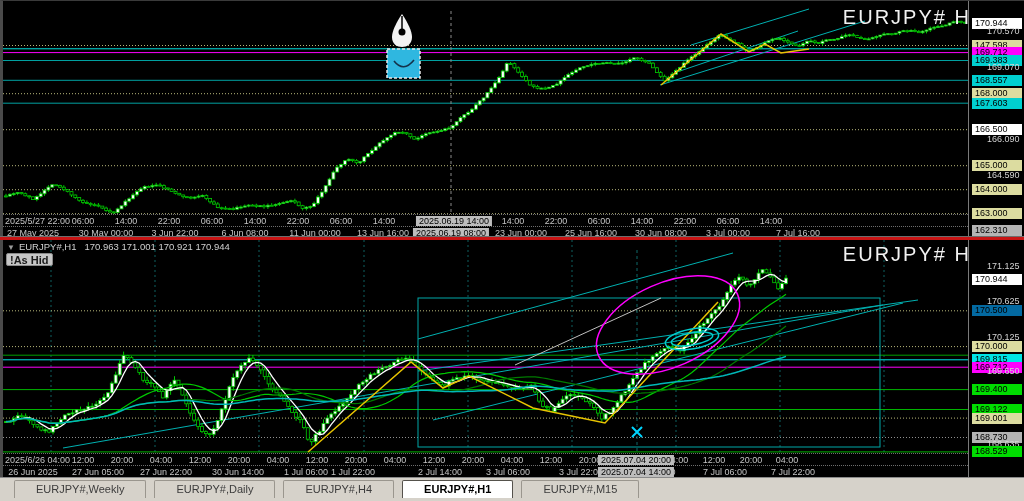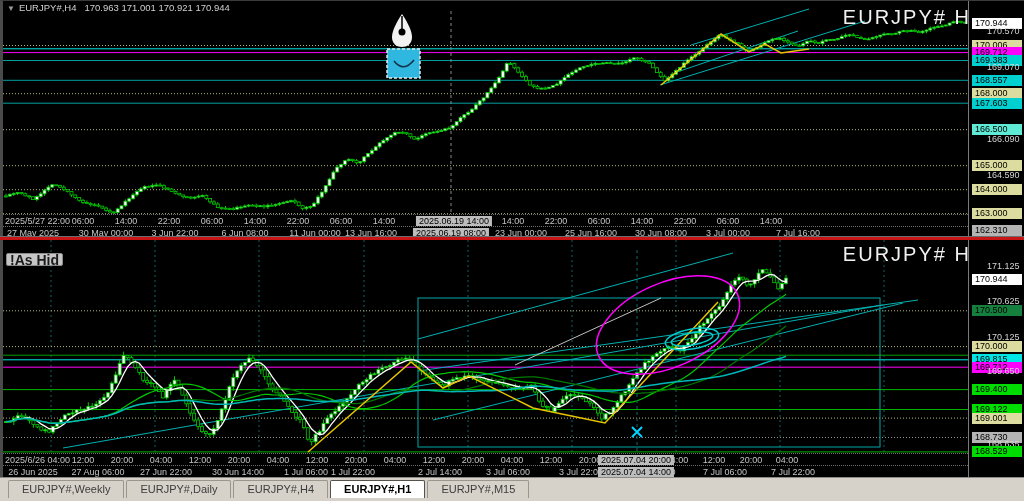--- a/index.html
+++ b/index.html
@@ -19,37 +19,34 @@
   .pbox{position:absolute;left:3px;width:50px;font-size:9px;color:#000;height:11px;line-height:11px;
         text-align:left;padding-left:3px;box-sizing:border-box;}
   .trows{position:absolute;left:0;top:213px;width:965px;height:24px;z-index:15;}
   .trow{position:absolute;left:0;width:965px;height:12px;border-top:1px dotted #6e6e6e;}
   .trow-a{top:0;} .trow-b{top:12px;}
   .tlab{position:absolute;top:1px;font-size:9px;color:#cscsc5;color:#c5c5c5;white-space:nowrap;transform:translateX(-50%);}
   .tlab.left{transform:none;}
   .tlab.hl{background:#bdbdbd;color:#000;padding:0 3px;z-index:2;}
   #divider-gray{position:absolute;top:236px;left:0;width:1024px;height:1px;background:#6e6e6e;z-index:40;}
   #divider-red{position:absolute;top:237px;left:0;width:1024px;height:3px;background:#c81414;z-index:40;}
-  #hidebtn{position:absolute;left:3px;top:13px;z-index:31;font-size:14px;color:#1a1a1a;background:#c6c6c6;
+  #hidebtn{position:absolute;left:3px;top:13px;z-index:31;font-size:11px;color:#1a1a1a;background:#c6c6c6;
            border:1px solid #8a8a8a;border-radius:2px;padding:0 3px;height:13px;line-height:13px;font-weight:bold;}
   #tabbar{position:absolute;top:477px;left:0;width:1024px;height:24px;background:#d6d2ca;
           border-top:1px solid #8a8a8a;box-sizing:border-box;}
-  .tab{display:inline-block;margin-top:2px;margin-left:2px;height:17px;line-height:17px;padding:0 13px;
+  .tab{display:inline-block;margin-top:2px;margin-left:8px;height:17px;line-height:17px;padding:0 21px;
        font-size:11px;color:#3c3c3c;background:#d6d2ca;border:1px solid #9a968e;border-bottom:none;
        border-radius:2px 2px 0 0;cursor:default;}
   .tab.active{background:#ffffff;color:#000;font-weight:bold;border-color:#55524c;}
   #tabbar .pad{display:inline-block;width:6px;}
 </style>
 </head>
 <body>
 
 <div class="win" id="win0">
-  <div class="titlerow">
-    <span class="tri">▼</span><span class="sym">EURJPY#,H4</span><span>170.963 171.001 170.921 170.944</span>
-  </div>
   <div class="watermark" id="wm0">EURJPY#  H4</div>
   <svg class="plot" id="svg-0" width="965" height="213">
       <line x1="0" y1="44.5" x2="965" y2="44.5" stroke="#b8b87a" stroke-width="1" stroke-dasharray="1,2"></line>
       <line x1="0" y1="47.8" x2="965" y2="47.8" stroke="#00e5e5" stroke-width="1" stroke-dasharray="none"></line>
       <line x1="0" y1="51.6" x2="965" y2="51.6" stroke="#ff00ff" stroke-width="1" stroke-dasharray="none"></line>
       <line x1="0" y1="59.5" x2="965" y2="59.5" stroke="#00a0a0" stroke-width="1" stroke-dasharray="none"></line>
       <line x1="0" y1="79.3" x2="965" y2="79.3" stroke="#00a0a0" stroke-width="1" stroke-dasharray="none"></line>
       <line x1="0" y1="92.7" x2="965" y2="92.7" stroke="#b8b87a" stroke-width="1" stroke-dasharray="1,2"></line>
       <line x1="0" y1="102.2" x2="965" y2="102.2" stroke="#00a0a0" stroke-width="1" stroke-dasharray="none"></line>
       <line x1="0" y1="128.7" x2="965" y2="128.7" stroke="#b8b87a" stroke-width="1" stroke-dasharray="1,2"></line>
@@ -569,28 +566,28 @@
         <circle cx="399" cy="31" r="3.5" fill="#000"></circle>
       </g>
       <g>
         <rect x="384" y="48" width="33" height="29" fill="#2fb7e0" stroke="#e8e8e8" stroke-width="1.5" stroke-dasharray="3,2"></rect>
         <path d="M391,60 Q400.5,72 411,59" fill="none" stroke="#14324a" stroke-width="1.6"></path>
       </g>
     </svg>
   <div class="axiscol" id="axis-0">
       <div class="pbox" style="top: 17px; background: rgb(255, 255, 255); color: rgb(0, 0, 0);">170.944</div>
       <div class="plabel" style="top: 25px;">170.570</div>
-      <div class="pbox" style="top: 39px; background: rgb(220, 220, 160); color: rgb(0, 0, 0);">170.006</div>
+      <div class="pbox" style="top: 39px; background: rgb(220, 220, 160); color: rgb(0, 0, 0);">147.598</div>
       <div class="pbox" style="top: 46px; background: rgb(255, 0, 255);">169.712</div>
       <div class="pbox" style="top: 54px; background: rgb(0, 208, 208);">169.383</div>
       <div class="plabel" style="top: 61px;">169.070</div>
       <div class="pbox" style="top: 74px; background: rgb(0, 208, 208);">168.557</div>
       <div class="pbox" style="top: 87px; background: rgb(220, 220, 160); color: rgb(0, 0, 0);">168.000</div>
       <div class="pbox" style="top: 97px; background: rgb(0, 208, 208);">167.603</div>
-      <div class="pbox" style="top: 123px; background: #5eead4; color: rgb(0, 0, 0);">166.500</div>
+      <div class="pbox" style="top: 123px; background: #ffffff; color: rgb(0, 0, 0);">166.500</div>
       <div class="plabel" style="top: 133px;">166.090</div>
       <div class="pbox" style="top: 159px; background: rgb(220, 220, 160); color: rgb(0, 0, 0);">165.000</div>
       <div class="plabel" style="top: 169px;">164.590</div>
       <div class="pbox" style="top: 183px; background: rgb(220, 220, 160); color: rgb(0, 0, 0);">164.000</div>
       <div class="plabel" style="top: 205px;">163.110</div>
       <div class="pbox" style="top: 207px; background: rgb(220, 220, 160); color: rgb(0, 0, 0);">163.000</div>
       <div class="pbox" style="top: 224px; background: rgb(180, 180, 180); color: rgb(0, 0, 0);">162.310</div>
     </div>
   <div class="trows" id="rows-0">
     <div class="trow trow-a" id="rowA-0">
@@ -611,35 +608,38 @@
         <span class="tlab" style="left: 725px;">06:00</span>
         <span class="tlab" style="left: 768px;">14:00</span>
         <span class="tlab hl" style="left: 451px;">2025.06.19 14:00</span>
       </div>
     <div class="trow trow-b" id="rowB-0">
         <span class="tlab" style="left: 30px;">27 May 2025</span>
         <span class="tlab" style="left: 103px;">30 May 00:00</span>
         <span class="tlab" style="left: 172px;">3 Jun 22:00</span>
         <span class="tlab" style="left: 242px;">6 Jun 08:00</span>
         <span class="tlab" style="left: 312px;">11 Jun 00:00</span>
-        <span class="tlab" style="left: 368px;">13 Jun 16:00</span>
+        <span class="tlab" style="left: 380px;">13 Jun 16:00</span>
         <span class="tlab hl" style="left: 448px;">2025.06.19 08:00</span>
         <span class="tlab" style="left: 518px;">23 Jun 00:00</span>
         <span class="tlab" style="left: 588px;">25 Jun 16:00</span>
         <span class="tlab" style="left: 658px;">30 Jun 08:00</span>
         <span class="tlab" style="left: 725px;">3 Jul 00:00</span>
         <span class="tlab" style="left: 795px;">7 Jul 16:00</span>
       </div>
   </div>
 </div>
 
 <div id="divider-gray"></div>
 <div id="divider-red"></div>
 
 <div class="win" id="win1">
+  <div class="titlerow">
+    <span class="tri">▼</span><span class="sym">EURJPY#,H1</span><span>170.963 171.001 170.921 170.944</span>
+  </div>
   <button id="hidebtn">!As Hid</button>
   <div class="watermark" id="wm1">EURJPY#  H1</div>
   <svg class="plot" id="svg-1" width="965" height="213">
       <line x1="48" y1="0" x2="48" y2="213" stroke="#0e6060" stroke-width="1" stroke-dasharray="2,3"></line>
       <line x1="152" y1="0" x2="152" y2="213" stroke="#0e6060" stroke-width="1" stroke-dasharray="2,3"></line>
       <line x1="256" y1="0" x2="256" y2="213" stroke="#0e6060" stroke-width="1" stroke-dasharray="2,3"></line>
       <line x1="361" y1="0" x2="361" y2="213" stroke="#0e6060" stroke-width="1" stroke-dasharray="2,3"></line>
       <line x1="465" y1="0" x2="465" y2="213" stroke="#0e6060" stroke-width="1" stroke-dasharray="2,3"></line>
       <line x1="569" y1="0" x2="569" y2="213" stroke="#0e6060" stroke-width="1" stroke-dasharray="2,3"></line>
       <line x1="673" y1="0" x2="673" y2="213" stroke="#0e6060" stroke-width="1" stroke-dasharray="2,3"></line>
@@ -1072,21 +1072,21 @@
       <ellipse cx="665" cy="85" rx="76" ry="42" fill="none" stroke="#ff00ff" stroke-width="1.5" transform="rotate(-24 665 85)"></ellipse>
       <ellipse cx="689" cy="99" rx="27" ry="10" fill="none" stroke="#00cccc" stroke-width="1.5" transform="rotate(-10 689 99)"></ellipse>
       <ellipse cx="689" cy="99" rx="21" ry="6" fill="none" stroke="#00cccc" stroke-width="1.5" transform="rotate(-10 689 99)"></ellipse>
       <line x1="634" y1="10" x2="634" y2="213" stroke="#0e6868" stroke-width="1" stroke-dasharray="3,3"></line>
       <path d="M629,187 L639,197 M629,197 L639,187" stroke="#00d5ff" stroke-width="2"></path>
     </svg>
   <div class="axiscol" id="axis-1">
       <div class="plabel" style="top: 21px;">171.125</div>
       <div class="pbox" style="top: 34px; background: rgb(255, 255, 255); color: rgb(0, 0, 0);">170.944</div>
       <div class="plabel" style="top: 56px;">170.625</div>
-      <div class="pbox" style="top: 65px; background: #15803d; color: rgb(0, 0, 0);">170.500</div>
+      <div class="pbox" style="top: 65px; background: #0369a1; color: rgb(0, 0, 0);">170.500</div>
       <div class="plabel" style="top: 92px;">170.125</div>
       <div class="pbox" style="top: 101px; background: rgb(220, 220, 160); color: rgb(0, 0, 0);">170.000</div>
       <div class="pbox" style="top: 114px; background: rgb(0, 229, 229); color: rgb(0, 0, 0);">169.815</div>
       <div class="pbox" style="top: 122px; background: rgb(255, 0, 255);">169.712</div>
       <div class="plabel" style="top: 126px;">169.650</div>
       <div class="pbox" style="top: 144px; background: rgb(0, 221, 0); color: rgb(0, 0, 0);">169.400</div>
       <div class="pbox" style="top: 164px; background: rgb(0, 221, 0); color: rgb(0, 0, 0);">169.122</div>
       <div class="pbox" style="top: 173px; background: rgb(220, 220, 160); color: rgb(0, 0, 0);">169.001</div>
       <div class="pbox" style="top: 192px; background: rgb(180, 180, 180); color: rgb(0, 0, 0);">168.730</div>
       <div class="plabel" style="top: 199px;">168.635</div>
@@ -1110,21 +1110,21 @@
         <span class="tlab" style="left: 548px;">12:00</span>
         <span class="tlab" style="left: 587px;">20:00</span>
         <span class="tlab" style="left: 674px;">04:00</span>
         <span class="tlab" style="left: 711px;">12:00</span>
         <span class="tlab" style="left: 748px;">20:00</span>
         <span class="tlab" style="left: 784px;">04:00</span>
         <span class="tlab hl" style="left: 633px;">2025.07.04 20:00</span>
       </div>
     <div class="trow trow-b" id="rowB-1">
         <span class="tlab" style="left: 30px;">26 Jun 2025</span>
-        <span class="tlab" style="left: 95px;">27 Aug 06:00</span>
+        <span class="tlab" style="left: 95px;">27 Jun 05:00</span>
         <span class="tlab" style="left: 163px;">27 Jun 22:00</span>
         <span class="tlab" style="left: 235px;">30 Jun 14:00</span>
         <span class="tlab" style="left: 303px;">1 Jul 06:00</span>
         <span class="tlab" style="left: 350px;">1 Jul 22:00</span>
         <span class="tlab" style="left: 437px;">2 Jul 14:00</span>
         <span class="tlab" style="left: 505px;">3 Jul 06:00</span>
         <span class="tlab" style="left: 578px;">3 Jul 22:00</span>
         <span class="tlab hl" style="left: 633px;">2025.07.04 14:00</span>
         <span class="tlab" style="left: 670px;">0</span>
         <span class="tlab" style="left: 722px;">7 Jul 06:00</span>

